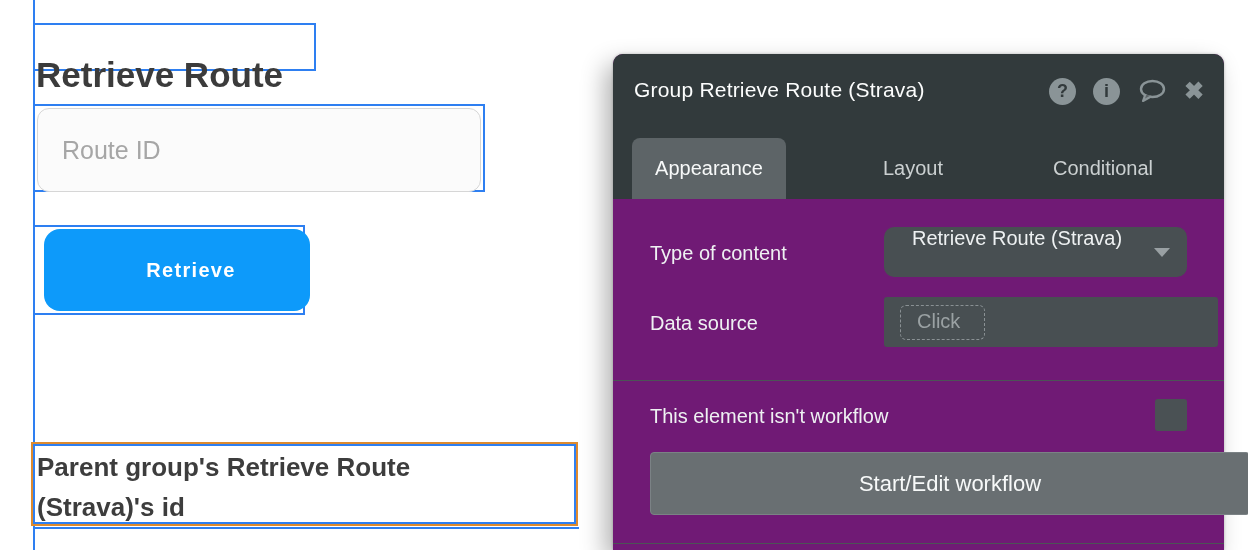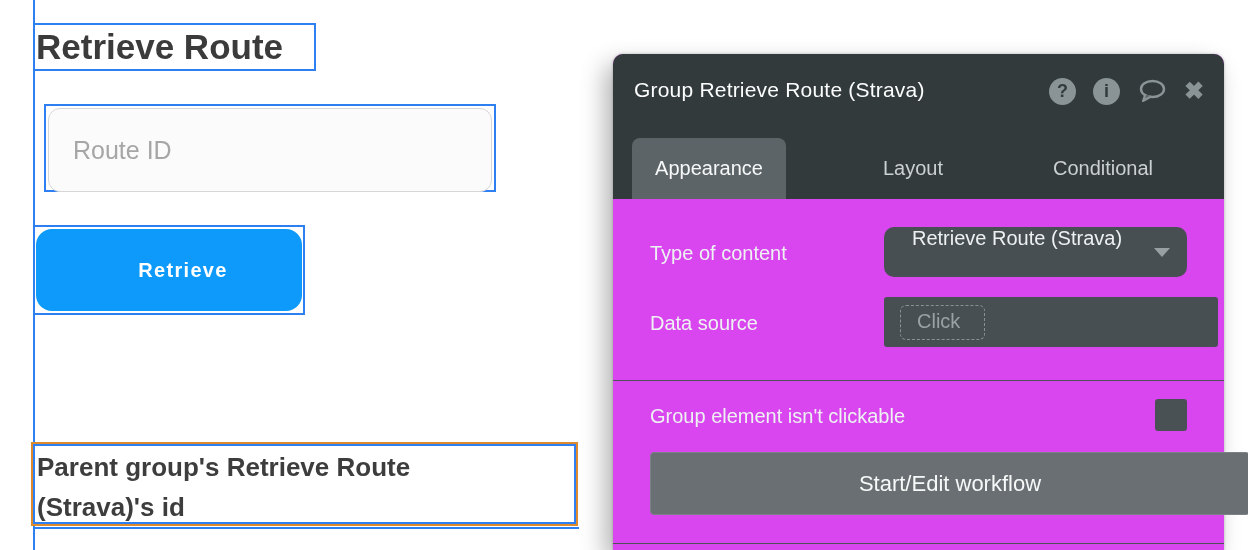--- a/index.html
+++ b/index.html
@@ -7,36 +7,36 @@
   body { font-family: "Liberation Sans", sans-serif; }
   #stage { position: relative; width: 1248px; height: 550px; overflow: hidden; background: #fff; }
 
   
   .page-edge-v { position:absolute; left:33px; top:0; width:2px; height:550px; background:#2e7ff1; }
   .page-edge-h { position:absolute; left:33px; top:527px; width:546px; height:2px; background:#2e7ff1; }
 
   .sel { border: 2px solid #2e7ff1; background:#fff; }
 
   .heading-box { position:absolute; left:33px; top:23px; width:283px; height:48px; }
-  .heading-box .txt { font-size:35px; font-weight:bold; color:#3b3b3b; line-height:44px; white-space:nowrap; padding-left:1px; }
+  .heading-box .txt { font-size:35px; font-weight:bold; color:#3b3b3b; line-height:44px; white-space:nowrap; padding-left:1px;margin-top:28px; }
 
-  .input-selbox { position:absolute; left:33px; top:104px; width:452px; height:88px; border:2px solid #2e7ff1;margin-left:11px; }
+  .input-selbox { position:absolute; left:33px; top:104px; width:452px; height:88px; border:2px solid #2e7ff1; }
   .route-input { position:absolute; left:2px; top:2px; width:444px; height:84px; border:1px solid #d6d6d6; border-radius:12px; background:#fbfbfb; font-size:25px; color:#a6a6a6; padding-left:24px; outline:none; font-family:"Liberation Sans",sans-serif; }
   .route-input::placeholder { color:#a6a6a6; opacity:1; }
 
   .btn-selbox { position:absolute; left:33px; top:225px; width:272px; height:90px; border:2px solid #2e7ff1; }
-  .retrieve-btn { position:absolute; left:1px; top:2px; width:266px; height:82px; background:#0d9afa; border:none; border-radius:16px; color:#ffffff; font-weight:bold; font-size:20px; letter-spacing:1.3px; font-family:"Liberation Sans",sans-serif; cursor:pointer;padding-left:28px; }
+  .retrieve-btn { position:absolute; left:9px; top:2px; width:266px; height:82px; background:#0d9afa; border:none; border-radius:16px; color:#ffffff; font-weight:bold; font-size:20px; letter-spacing:1.3px; font-family:"Liberation Sans",sans-serif; cursor:pointer;padding-left:28px; }
 
   .dyn-text { position:absolute; left:33px; width:543px; background:#fff; border:2px solid #2e7ff1; outline:2px solid #dd8a2f; }
   .dyn-text .txt { font-size:26px; font-weight:bold; color:#3d3d3d; line-height:40px; padding:1px 60px 0 2px; }
   .dyn-text.one { top:347px; height:83px; }
   .dyn-text.two { top:444px; height:80px; }
 
   
-  .panel { position:absolute; left:613px; top:54px; width:611px; height:496px; background:#d946ef; border-radius:10px 10px 0 0; box-shadow:-8px 10px 24px rgba(0,0,0,.30), 0 0 3px rgba(0,0,0,.25); }
+  .panel { position:absolute; left:613px; top:54px; width:611px; height:496px; background:#701a75; border-radius:10px 10px 0 0; box-shadow:-8px 10px 24px rgba(0,0,0,.30), 0 0 3px rgba(0,0,0,.25); }
   .panel-head { position:absolute; left:0; top:0; width:100%; height:145px; background:#323a3c; border-radius:10px 10px 0 0; }
   .panel-title { position:absolute; left:21px; top:24px; font-size:21px; color:#fcfdfd; letter-spacing:.2px; white-space:nowrap; }
   .head-icons { position:absolute; right:20px; top:22px; display:flex; align-items:center; gap:17px; height:30px; }
   .icn-circle { width:27px; height:27px; border-radius:50%; background:#8a9497; color:#323a3c; font-weight:bold; font-size:18px; display:flex; align-items:center; justify-content:center; cursor:pointer; }
   .icn-svg { width:30px; height:26px; cursor:pointer; display:flex; align-items:center; justify-content:center; }
   .icn-x { color:#8a9497; font-size:24px; font-weight:bold; cursor:pointer; line-height:26px; }
 
   .tab { position:absolute; bottom:0; height:61px; display:flex; align-items:center; justify-content:center; font-size:20px; cursor:pointer; }
   .tab.active { left:19px; width:154px; background:#5d6467; border-radius:8px 8px 0 0; color:#f7f9f9; }
   .tab.t2 { left:225px; width:150px; color:#cbd0d1; }
@@ -104,21 +104,21 @@
         <div class="caret"></div>
       </div>
 
       <div class="body-label" style="top:113px;">Data source</div>
       <div class="datasource">
         <span class="click-chip">Click</span>
       </div>
 
       <div class="divider" style="top:181px;"></div>
 
-      <div class="body-label" style="top:206px;">Group element isn't clickable</div>
+      <div class="body-label" style="top:206px;">This element isn't workflow</div>
       <div class="checkbox"></div>
 
       <button class="wf-btn">Start/Edit workflow</button>
 
       <div class="divider" style="top:344px;"></div>
     </div>
   </div>
 
 </div>
 

